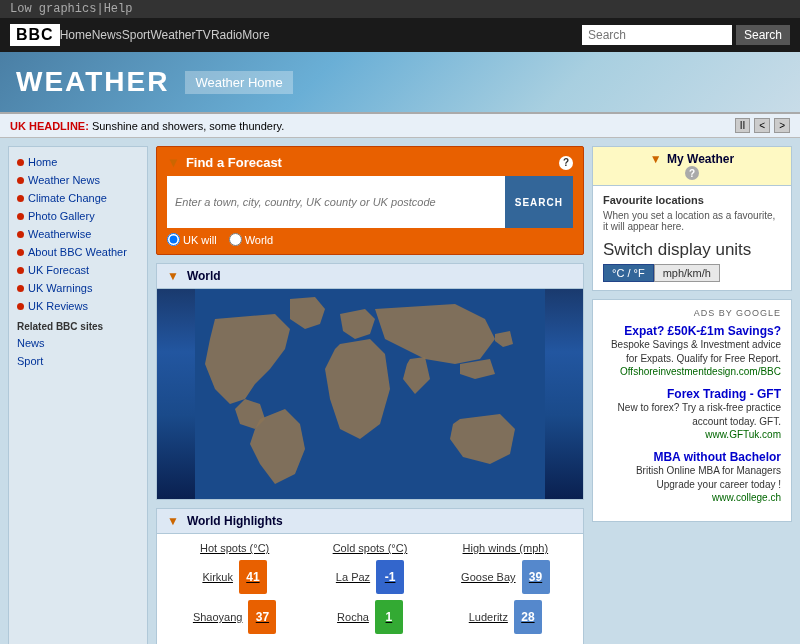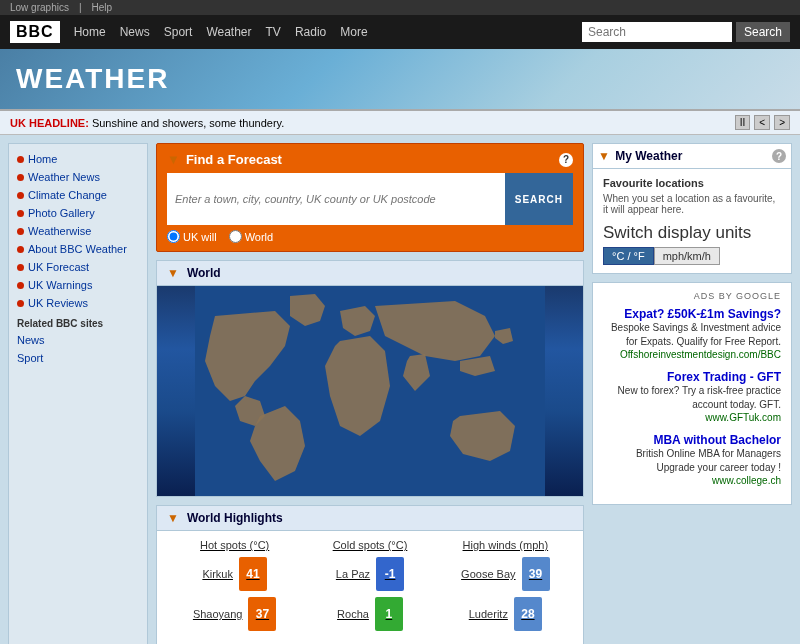--- a/index.html
+++ b/index.html
@@ -4,21 +4,20 @@
   <style>
     * { margin: 0; padding: 0; box-sizing: border-box; }
     body { font-family: Arial, Helvetica, sans-serif; font-size: 12px; background: #c8dce8; width: 800px; }
 
     
     #top-nav {
       background: #1a1a1a;
       display: flex;
       align-items: center;
       padding: 6px 10px;
-      gap: 14px;
     }
     #bbc-logo {
       background: #fff;
       color: #000;
       font-weight: bold;
       font-size: 16px;
       padding: 2px 6px;
       letter-spacing: 1px;
     }
     .nav-link {
@@ -43,25 +42,25 @@
     .nav-search button {
       background: #555;
       color: #fff;
       border: none;
       padding: 3px 8px;
       font-size: 12px;
       cursor: pointer;
     }
     #top-util {
       background: #333;
-      font-size: 10px;
+      font-size: 12px;
       padding: 2px 10px;
       color: #aaa;
       display: flex;
-      gap: 10px;
+      font-family: Liberation Mono, monospace;
     }
     #top-util a { color: #aaa; cursor: pointer; }
 
     
     #weather-header {
       background: linear-gradient(135deg, #4a7fa5 0%, #6aafd6 40%, #a8cfe0 70%, #c8dce8 100%);
       padding: 12px 16px;
       display: flex;
       align-items: center;
       gap: 16px;
@@ -289,27 +288,28 @@
       width: 200px;
       min-width: 200px;
     }
     #my-weather {
       background: #dde8f4;
       border: 1px solid #b0c8d8;
       margin-bottom: 8px;
       padding: 0;
     }
     #my-weather-header {
-      background: #ffffff;
-      padding: 5px 5px;
+      background: #fef9c3;
+      padding: 5px 12px;
       font-size: 12px;
       font-weight: bold;
       color: #003;
       display: flex; align-items: center; justify-content: space-between;
       border-bottom: 1px solid #b0c8d8;
+      flex-direction: column;
     }
     #my-weather-help {
       background: #aaa; border-radius: 50%;
       width: 14px; height: 14px;
       display: flex; align-items: center; justify-content: center;
       font-size: 10px; color: #fff; cursor: pointer;
     }
     #my-weather-body { padding: 8px 10px; background: #fff; }
     .fav-label { font-size: 11px; font-weight: bold; color: #333; margin-bottom: 4px; }
     .fav-desc { font-size: 10px; color: #555; margin-bottom: 8px; }
@@ -364,20 +364,21 @@
   <a class="nav-link">Radio</a>
   <a class="nav-link">More</a>
   <div class="nav-search">
     <input type="text" placeholder="Search" style="">
     <button>Search</button>
   </div>
 </div>
 
 <div id="weather-header">
   <div id="weather-title">WEATHER</div>
+  <div id="weather-home-link">Weather Home</div>
 </div>
 
 <div id="headline-bar">
   <div>
     <span class="headline-label">UK HEADLINE:</span>
     <span>Sunshine and showers, some thundery.</span>
   </div>
   <div class="headline-controls">
     <button class="headline-btn">II</button>
     <button class="headline-btn">&lt;</button>

